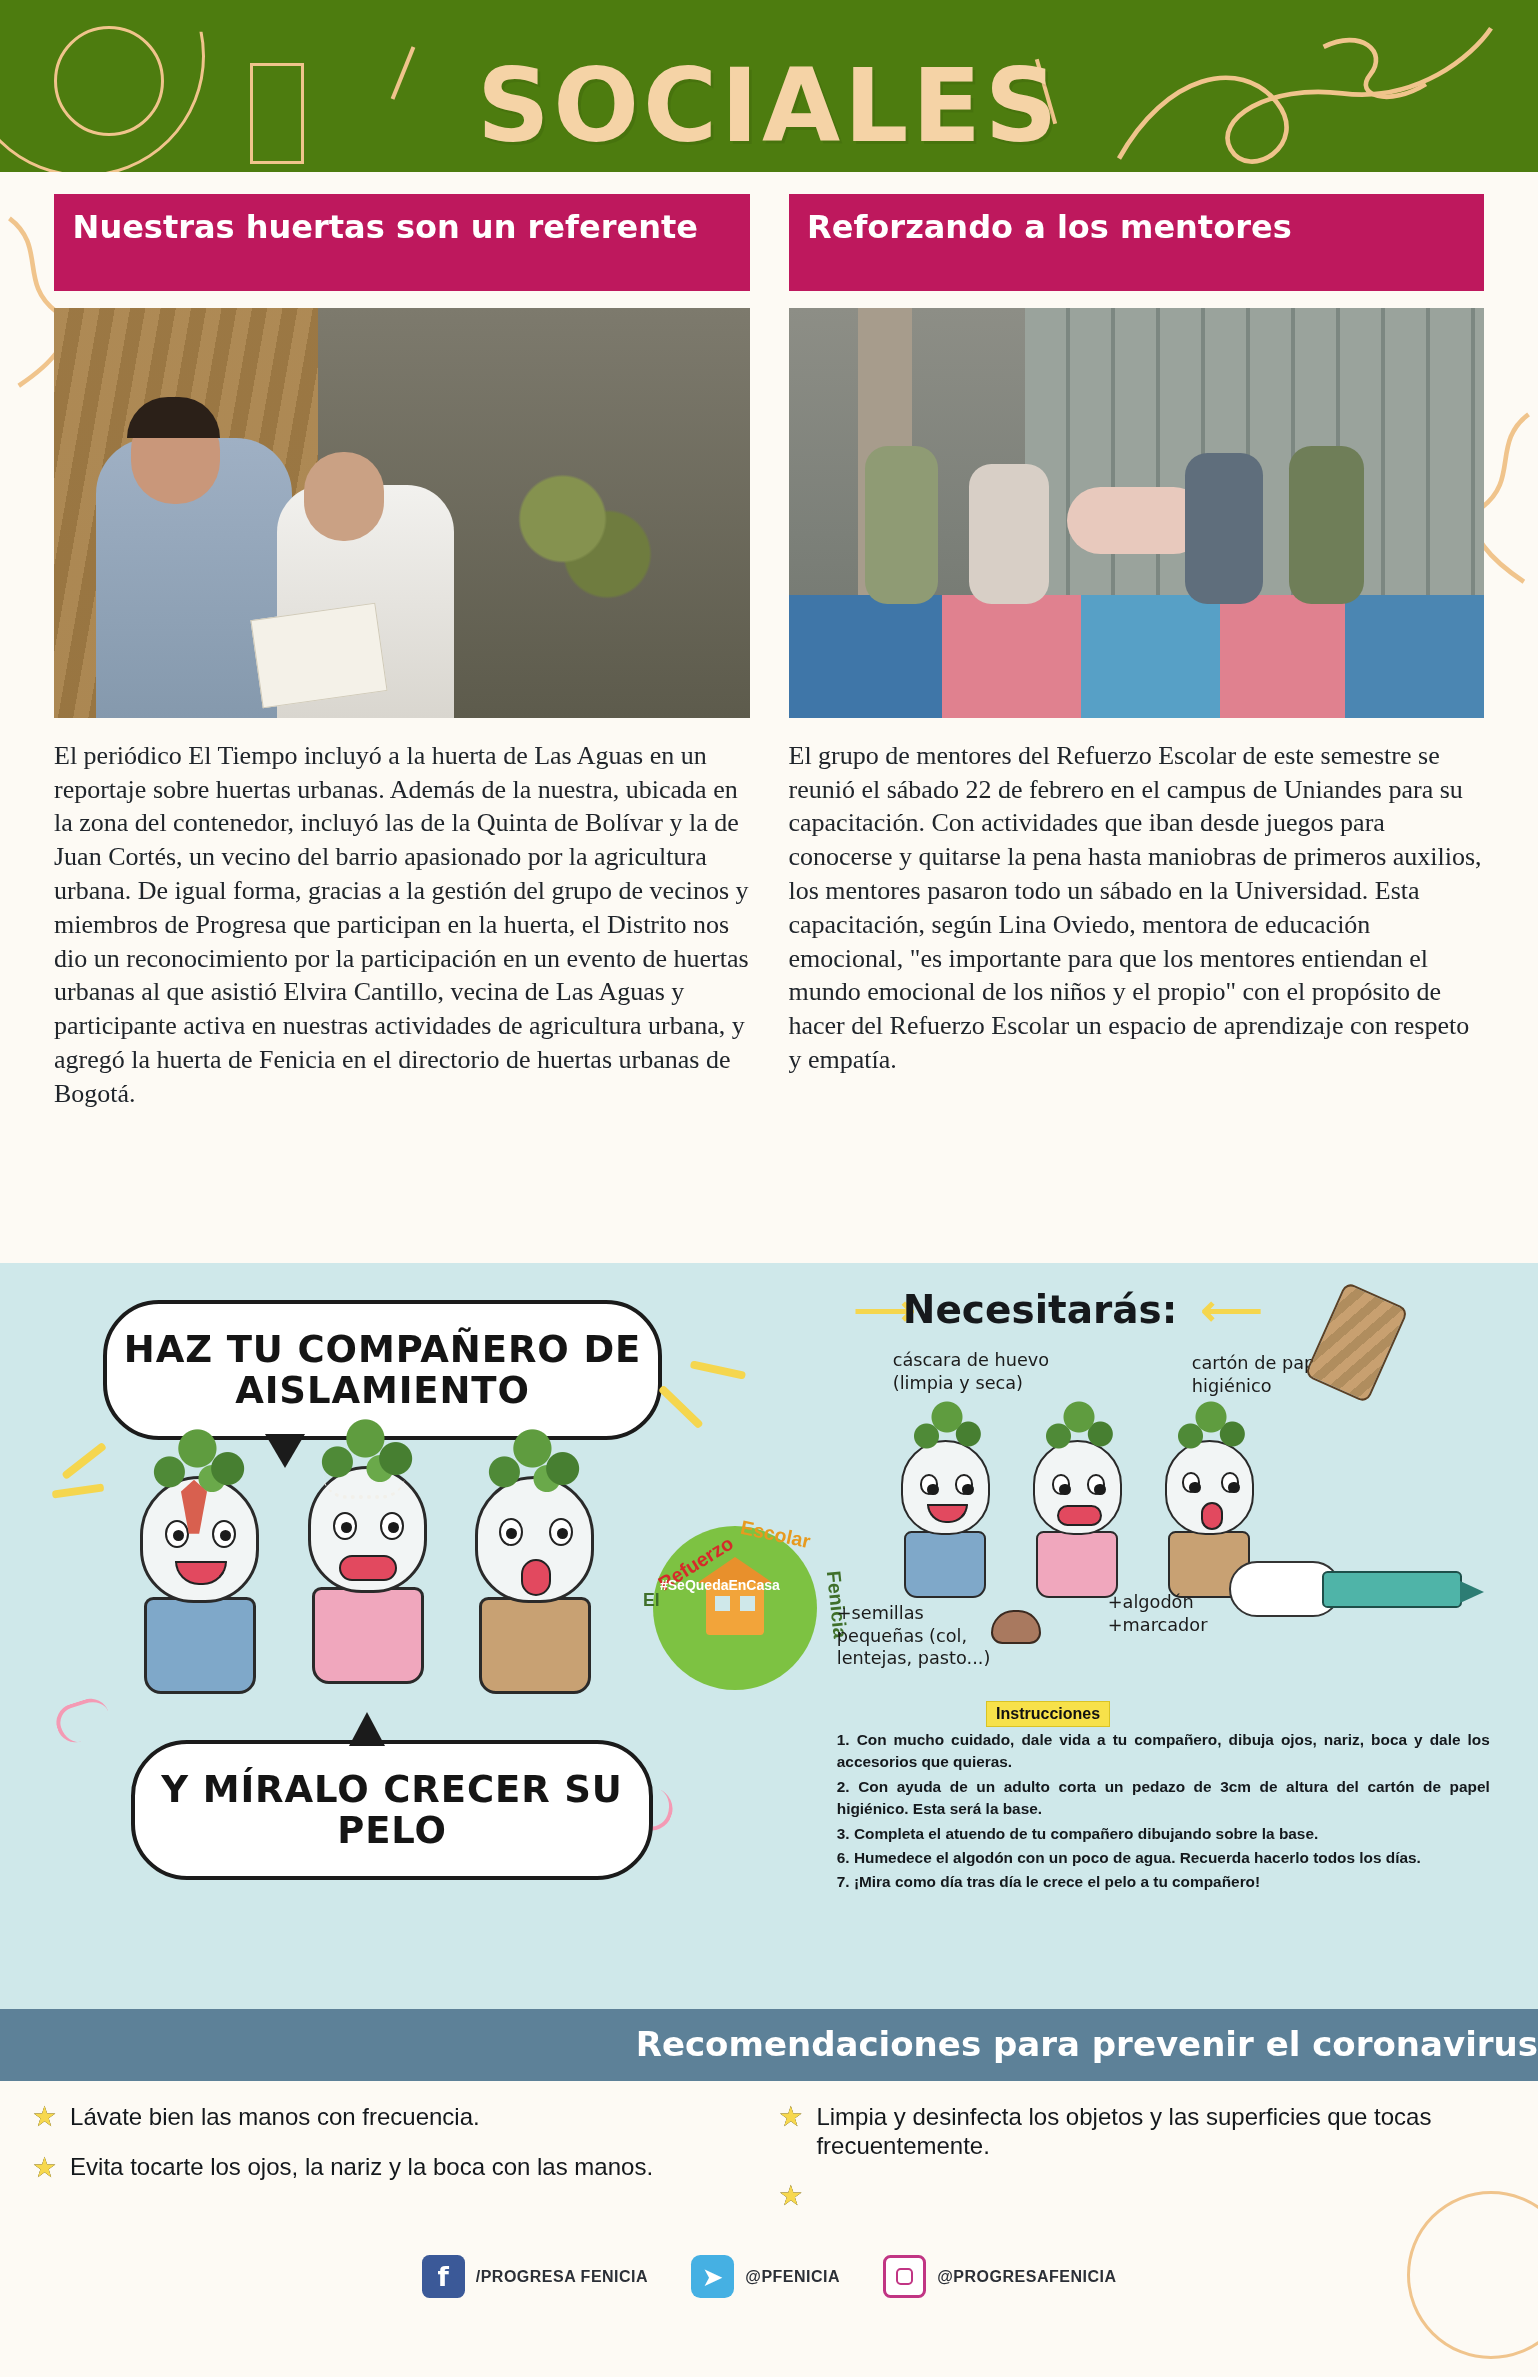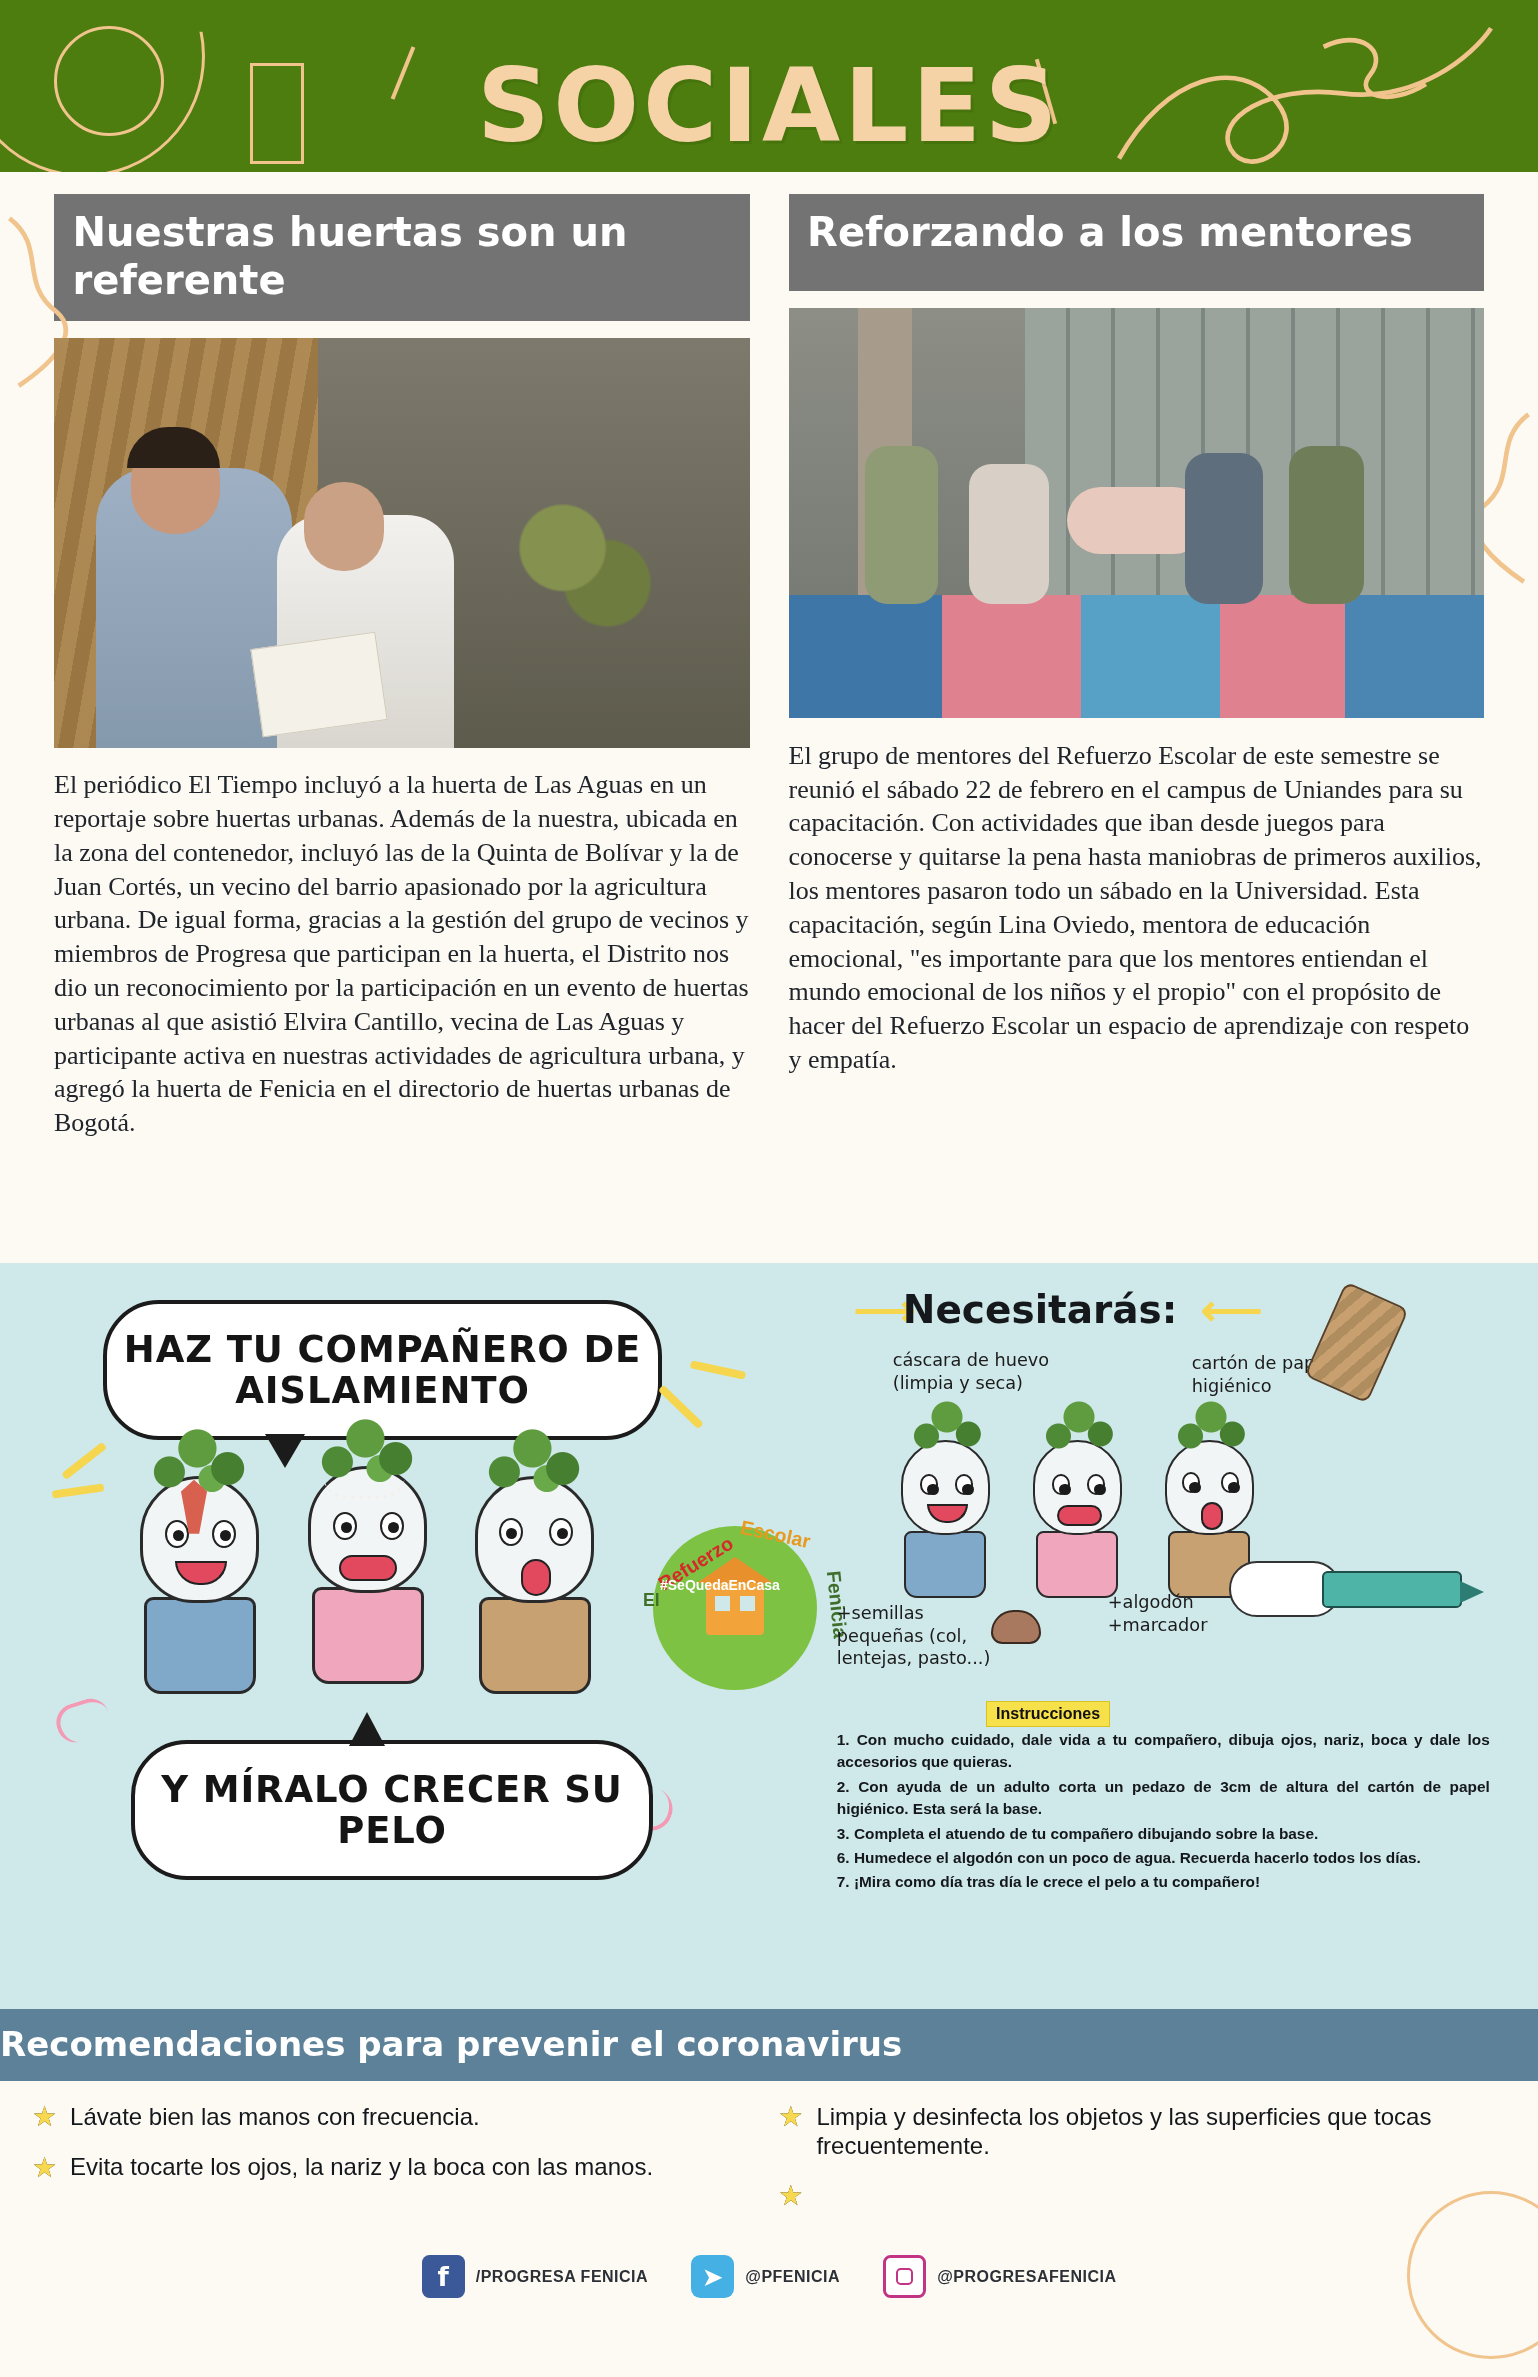--- a/index.html
+++ b/index.html
@@ -54,23 +54,23 @@
     position: relative;
     height: 1091px;
   }
   .side-deco-left, .side-deco-right {
     position:absolute; width:84px; height:186px; overflow:hidden;
   }
   .side-deco-left { left:0; top:37px; }
   .side-deco-right { right:0; top:233px; }
   .article { width: 50%; }
   .article-head {
-    background: #737373;
+    background: #be185d;
     color: #ffffff;
-    font-size: 40px;
+    font-size: 32px;
     font-weight: bold;
     line-height: 1.18;
     padding: 15px 18.6px 17px 18.6px;
     font-family: "DejaVu Sans", sans-serif;
     min-height: 97px;
   }
   .article-photo {
     height: 410px;
     margin-top: 17px;
     position: relative;
@@ -254,21 +254,21 @@
     position:absolute; left:429px; top:298px; width:112px; height:56px;
     background:#ffffff; border:2.8px solid #333; border-radius:37px;
   }
   .seedpile {
     position:absolute; left:191px; top:347px; width:50px;height:34px;
     background:#a9795f; border:2.8px solid #3b2a20; border-radius:26px 26px 13px 13px;
   }
 
   
   .rec-bar {
-    background:#5d8198; color:#ffffff; text-align:left;
+    background:#5d8198; color:#ffffff; text-align:right;
     font-size:34px; font-weight:bold; padding:15px 0 17px 0;
     font-family:"DejaVu Sans", sans-serif;
   }
   .rec-body {
     background:#fdfaf4; padding:20.5px 32px 9.3px 32px;
     display:flex; gap:18.6px;
   }
   .rec-col { width:50%; }
   .rec-item { display:flex; gap:13px; align-items:flex-start; margin-bottom:20.5px; }
   .star { color:#f7d84e; font-size:28px; line-height:1; flex:0 0 auto; margin-top:1.9px;

